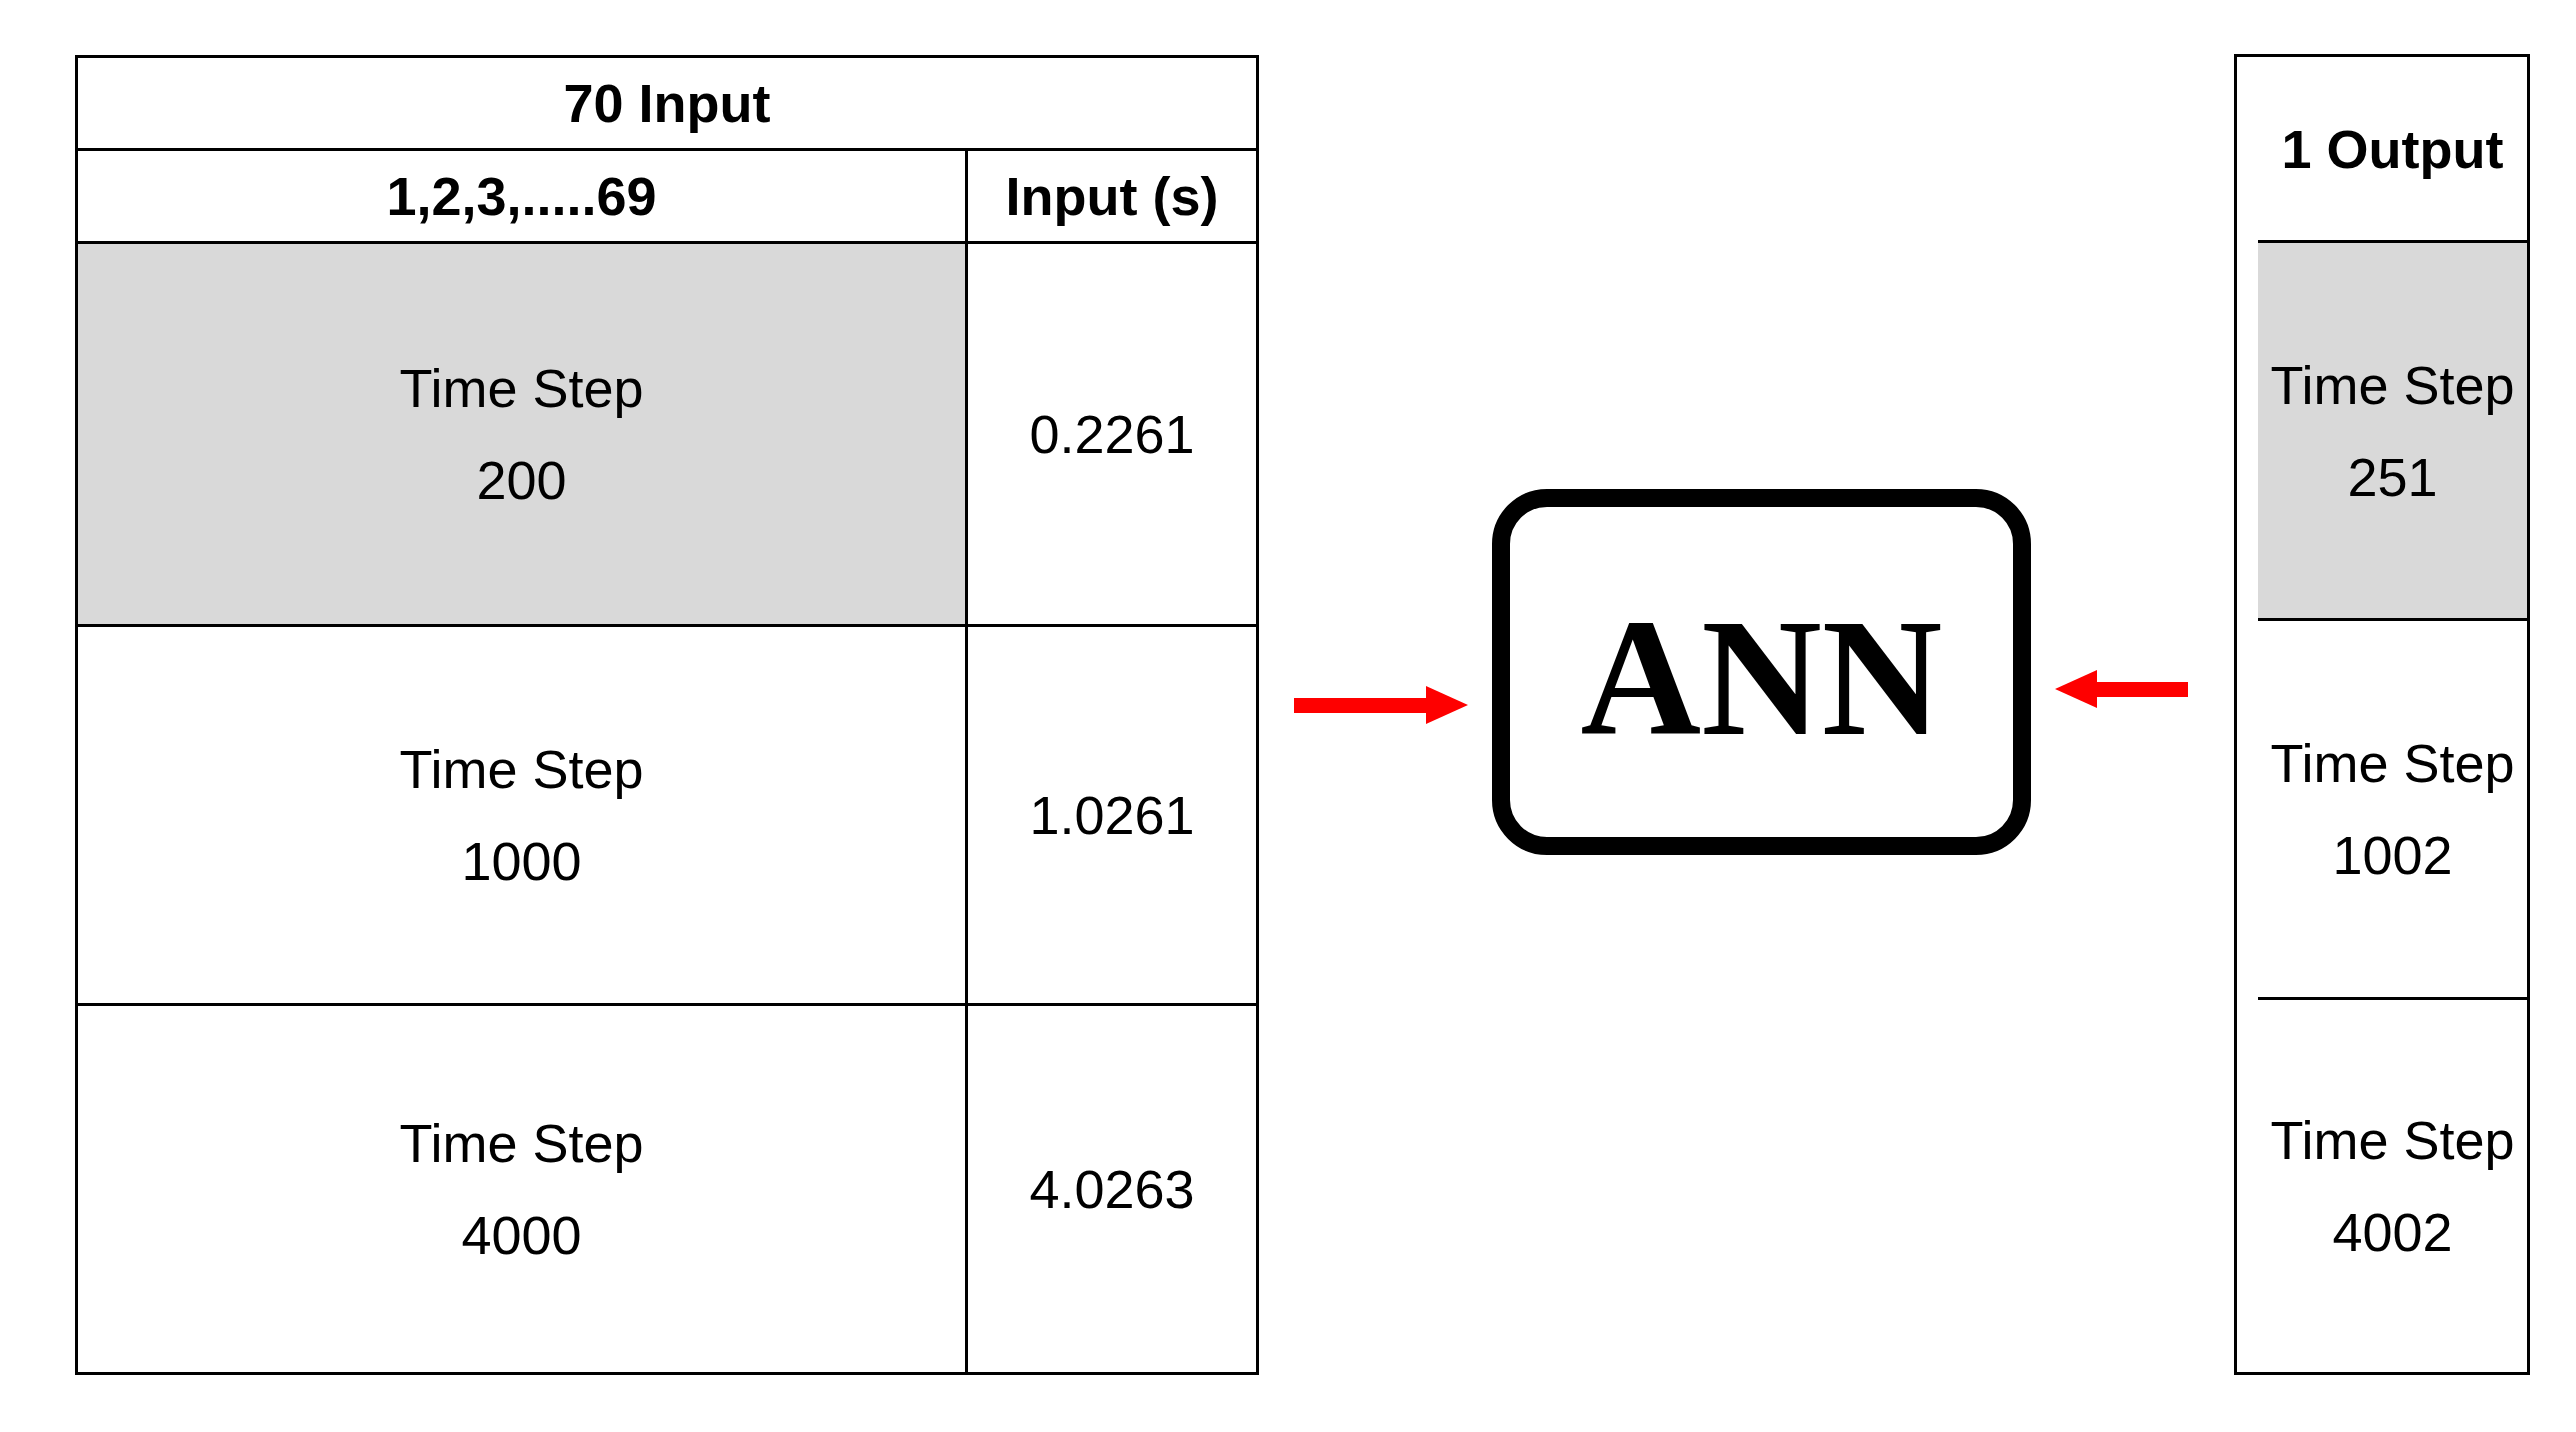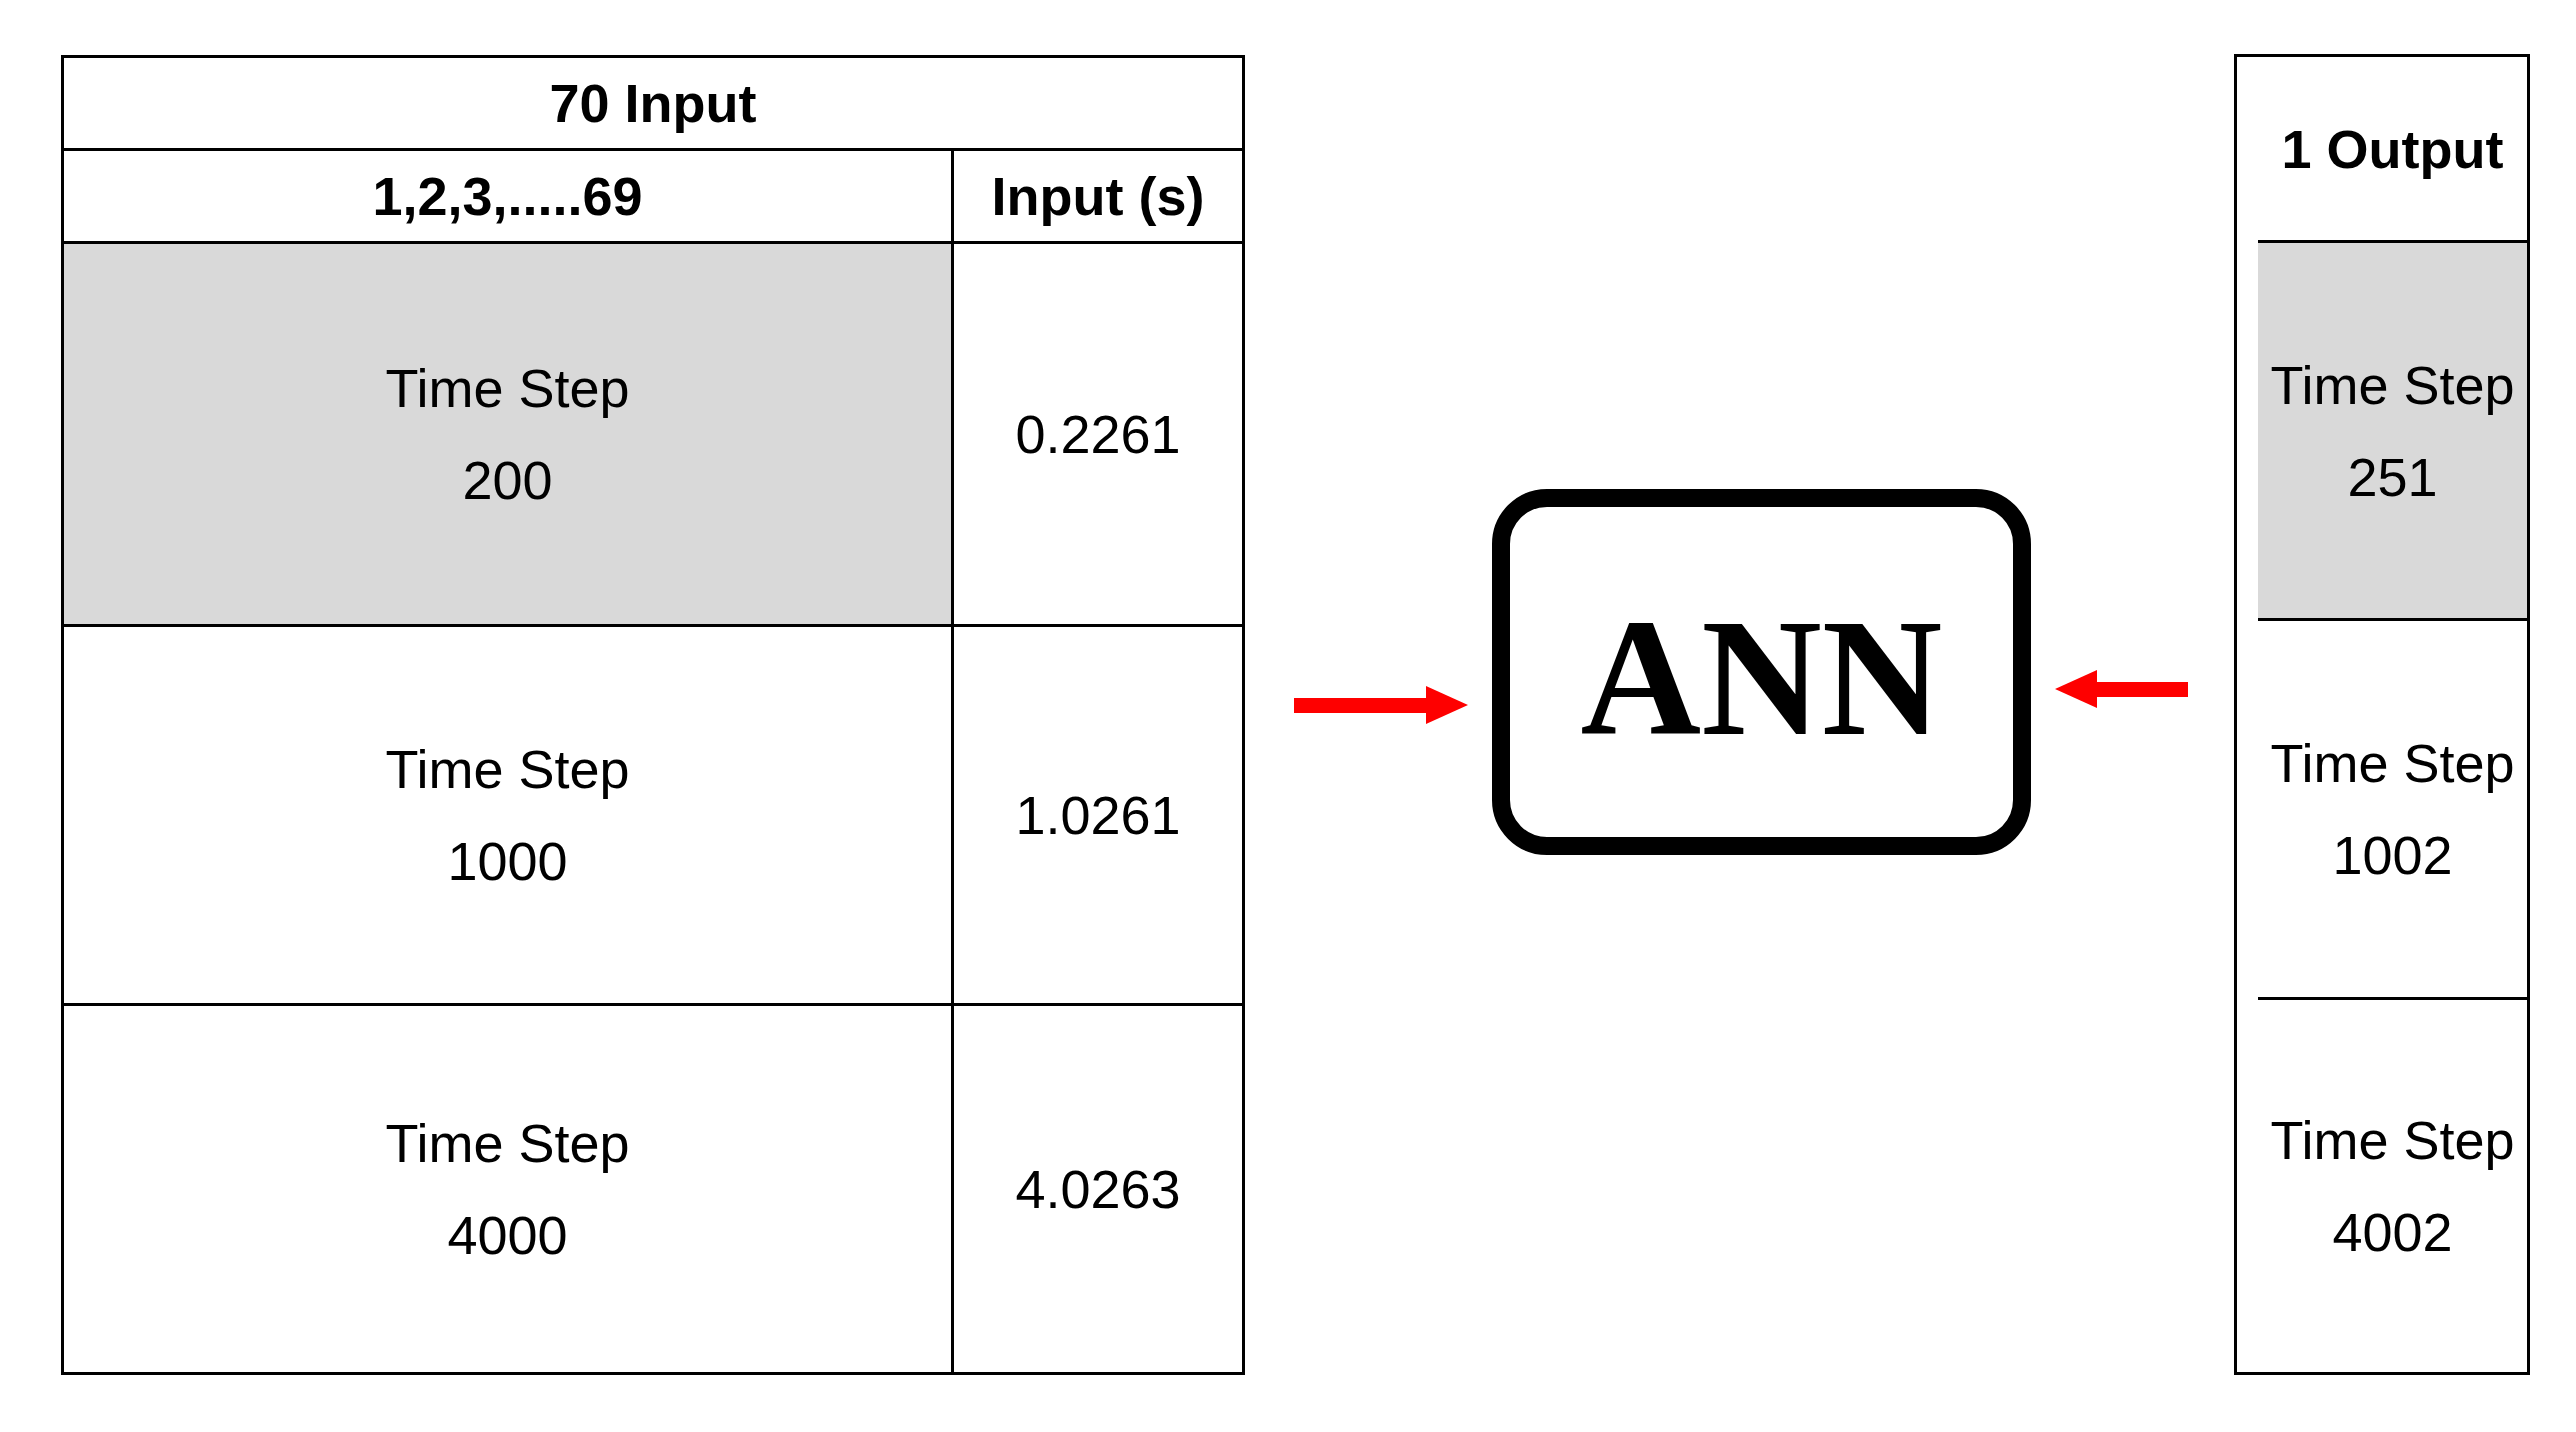--- a/index.html
+++ b/index.html
@@ -9,21 +9,21 @@
     height: 1432px;
     background: #ffffff;
     overflow: hidden;
     font-family: "Liberation Sans", sans-serif;
     color: #000000;
   }
 
   
   .input-table {
     position: absolute;
-    left: 61px; top: 55px;
+    left: 75px; top: 55px;
     width: 1184px; height: 1320px;
     box-sizing: border-box;
     border: 3.8px solid var(--border, #000);
     display: grid;
     grid-template-columns: 890px 1fr;
     grid-template-rows: 93px 93px 383px 379px 1fr;
     background: #ffffff;
   }
   .cell {
     display: flex;

